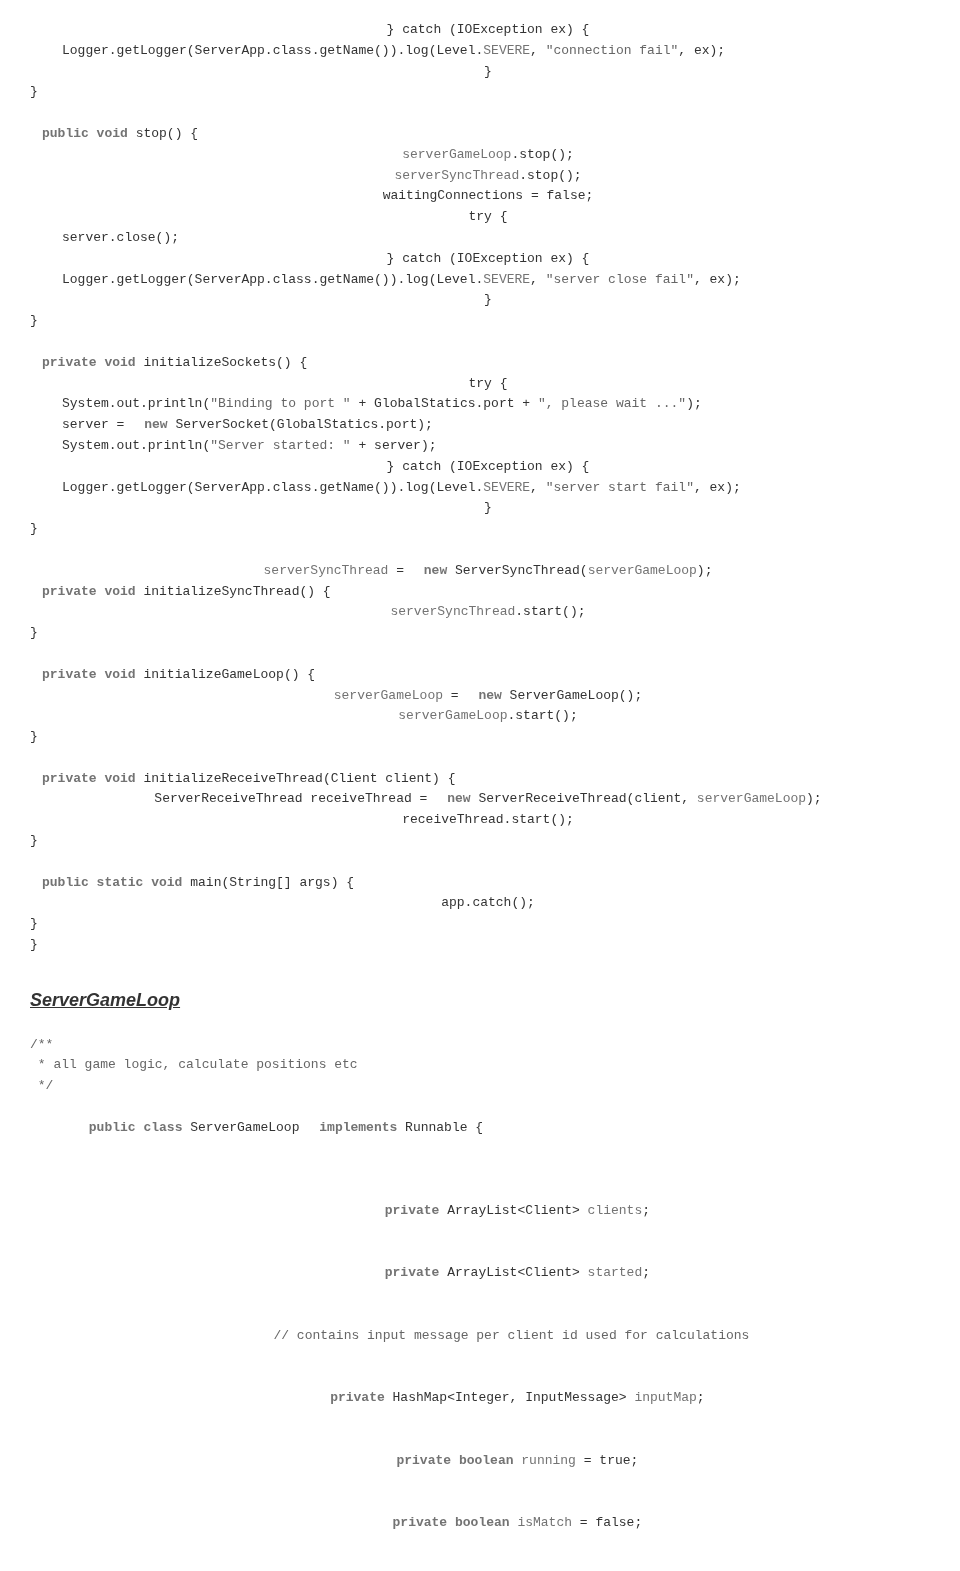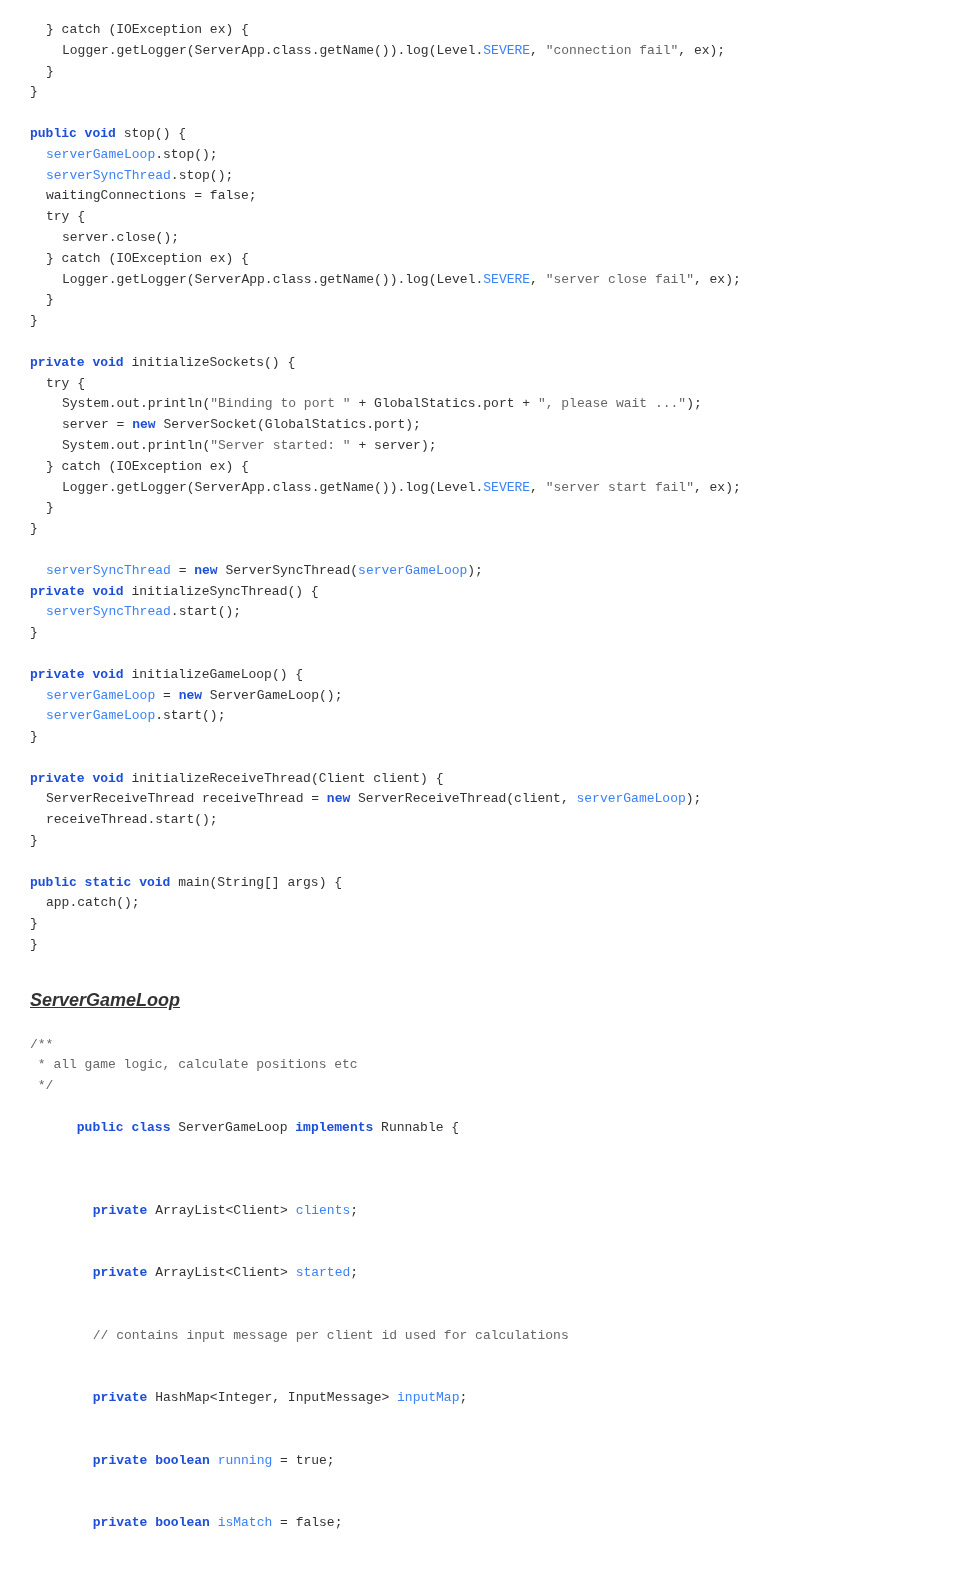--- a/index.html
+++ b/index.html
@@ -23,46 +23,47 @@
       line-height: 1.6;
     }
 
     .code-line {
       white-space: pre;
       display: block;
     }
 
     .kw {
       font-weight: bold;
-      color: #1d4ed8;
+      color: #737373;
+      margin-left: 12px;
     }
 
     .teal {
-      color: #3b82f6;
+      color: #737373;
     }
 
     .string {
       color: #666666;
     }
 
     .comment {
       color: #666666;
     }
 
     .section-header {
       font-size: 18px;
       font-weight: bold;
       font-style: italic;
       font-family: Arial, sans-serif;
       text-decoration: underline;
       margin: 30px 0 20px 0;
       color: #333333;
     }
 
-    .indent1 { padding-left: 16px; }
+    .indent1 { padding-left: 16px; text-align: center; }
     .indent2 { padding-left: 32px; }
 
     .bold { font-weight: normal; }
   </style>
 </head>
 <body>
 
 <div class="code-container">
 
   <div>

